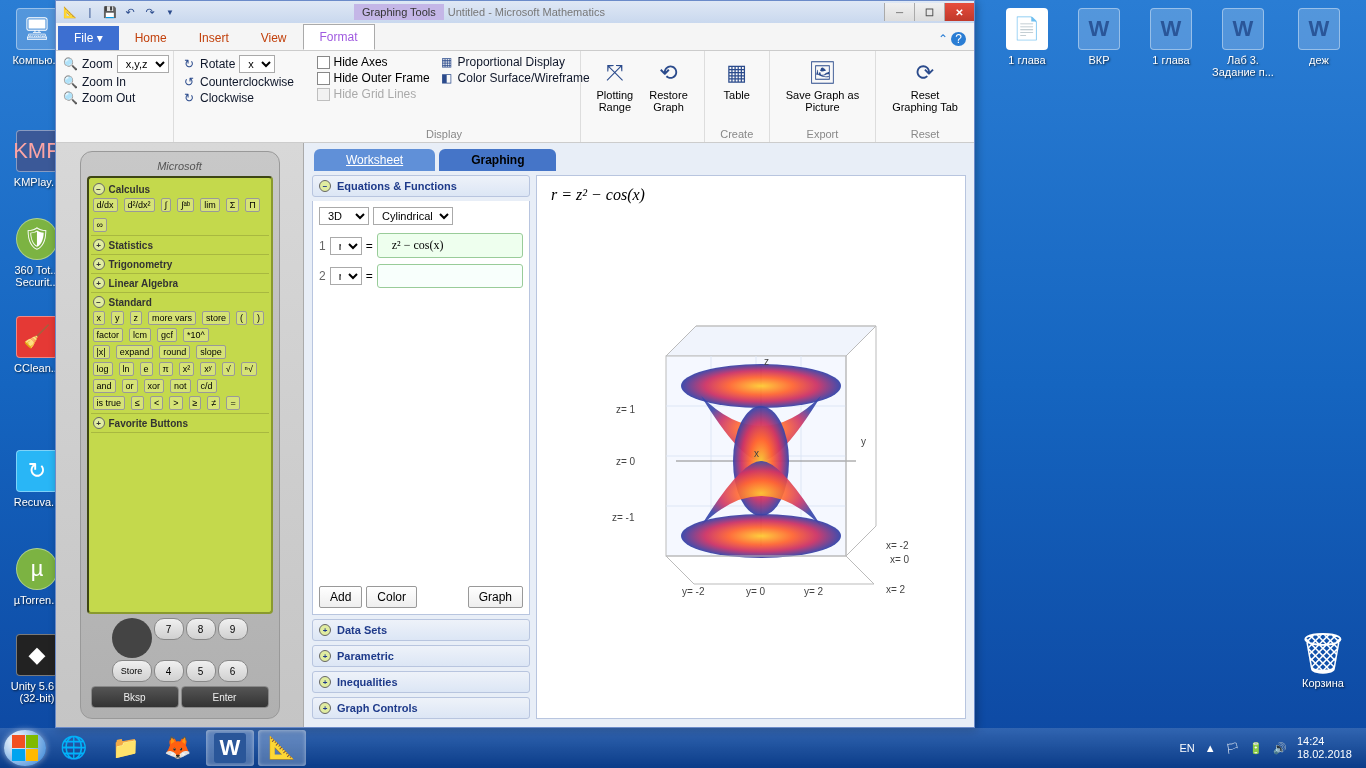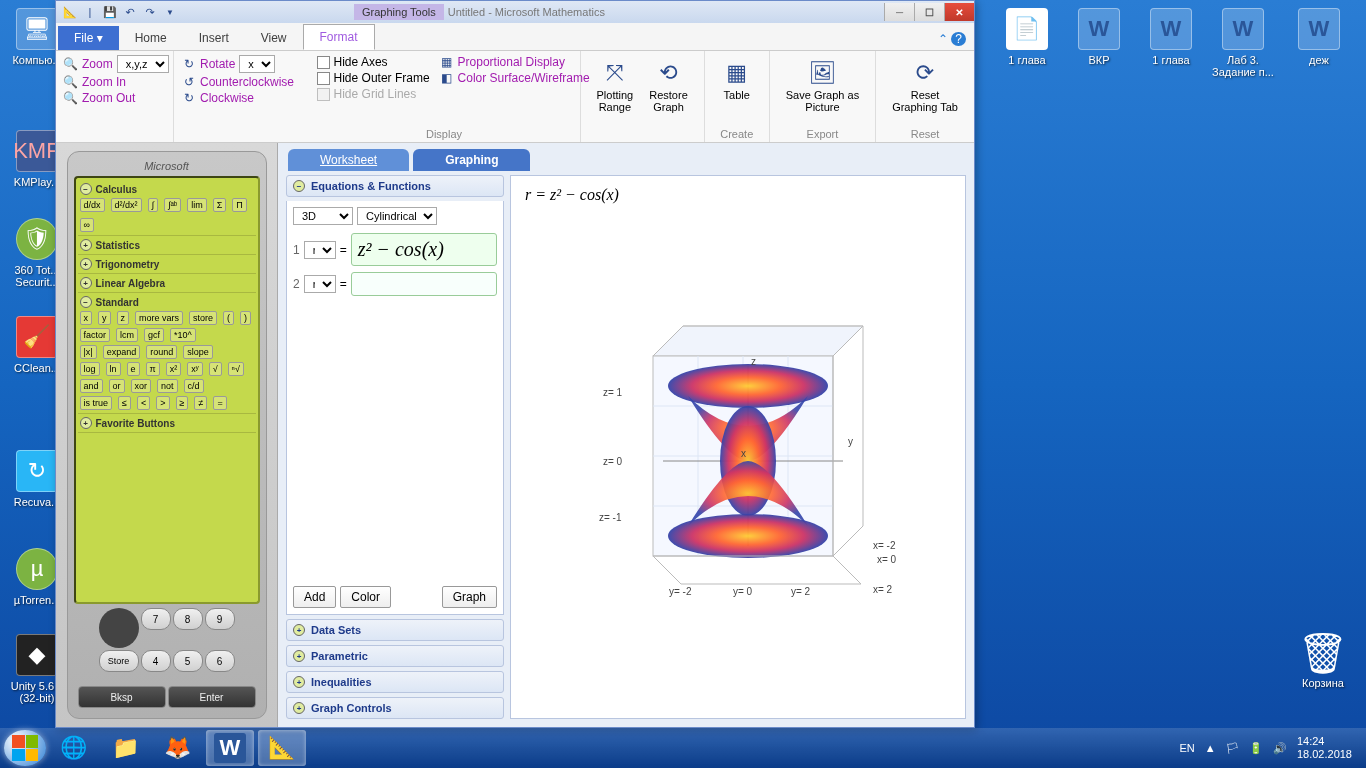--- a/index.html
+++ b/index.html
@@ -17,70 +17,70 @@
 .titlebar .qat span { width: 16px; height: 16px; display: inline-flex; align-items: center; justify-content: center; color: #2b4b8c; }
 .titlebar .contextual { background: #c4b6e7; padding: 2px 8px; font-size: 11px; color: #333; margin-left: 170px; }
 .titlebar .title { margin-left: 4px; color: #777; }
 .winctrls { margin-left: auto; display: flex; }
 .winctrls div { width: 30px; height: 18px; display: flex; align-items: center; justify-content: center; font-size: 10px; font-weight: bold; border-left: 1px solid #aaa; background: linear-gradient(#f0f0f0,#ddd); }
 .winctrls .close { background: linear-gradient(#e74c3c,#c0392b); color: white; }
 
 
 .tabbar { height: 28px; background: #f5f5f5; display: flex; align-items: flex-end; border-bottom: 1px solid #ccc; padding-left: 0; }
 .filetab { background: #3d6fd1; color: white; padding: 5px 16px; font-size: 12px; border-radius: 0 0 0 0; margin-left:2px;}
-.tabitem { padding: 5px 16px; font-size: 12px; color: #404040; cursor: pointer; }
+.tabitem { padding: 5px 16px; font-size: 12px; color: #c2410c; cursor: pointer; }
 .tabitem.active { background: #fff; border: 1px solid #aaa; border-bottom: 1px solid #fff; color: #a05be0; }
 .tabbar .ribright { margin-left: auto; padding: 4px 8px; color: #2a7dd4; font-size: 12px; }
 
 
 .ribbon { height: 92px; background: #f8f8f8; border-bottom: 1px solid #ccc; display: flex; font-size: 12px; }
 .ribgrp { border-right: 1px solid #ddd; padding: 4px 8px; display: flex; flex-direction: column; position: relative; }
 .ribgrp .glabel { position: absolute; bottom: 2px; left: 0; right: 0; text-align: center; font-size: 11px; color: #888; }
 .ribrow { display: flex; align-items: center; gap: 4px; margin-bottom: 2px; white-space: nowrap; }
 .ribico { width: 14px; height: 14px; display: inline-flex; align-items: center; justify-content: center; color: #2b4b8c; }
 .sel { border: 1px solid #aaa; background: #fff; font-size: 11px; padding: 0 4px; height: 18px; }
-.ribitem { display: flex; align-items: center; gap: 3px; color: #a21caf; font-size: 12px; }
+.ribitem { display: flex; align-items: center; gap: 3px; color: #0f172a; font-size: 12px; }
 .ribbig { display: flex; flex-direction: column; align-items: center; padding: 4px 8px; gap: 2px; }
 .ribbig .bigico { width: 32px; height: 28px; display: flex; align-items: center; justify-content: center; font-size: 22px; color: #2b4b8c; }
 .ribbig .biglbl { font-size: 11px; text-align: center; line-height: 1.1; }
 .chk { width: 13px; height: 13px; border: 1px solid #888; background: #fff; display: inline-block; }
 .chk.disabled { opacity: 0.5; background: #eee; }
 
 
 .body { display: flex; height: calc(100% - 142px); }
-.calc { width: 222px; background: linear-gradient(#d8d8d8,#c5c5c5); border-right: 1px solid #aaa; display: flex; flex-direction: column; align-items: center; padding: 8px 0; }
+.calc { width: 248px; background: linear-gradient(#d8d8d8,#c5c5c5); border-right: 1px solid #aaa; display: flex; flex-direction: column; align-items: center; padding: 8px 0; }
 .calc-shell { width: 200px; height: 100%; background: linear-gradient(#c8c8c8,#b0b0b0); border-radius: 12px; border: 1px solid #999; padding: 6px; display: flex; flex-direction: column; }
 .calc-brand { text-align: center; font-style: italic; font-size: 11px; color: #555; padding: 2px 0 4px; }
 .calc-screen { background: #c4d94c; border: 2px inset #8a9a2e; border-radius: 4px; padding: 2px; flex: 1; overflow: hidden; font-size: 10px; }
 .csec { border-bottom: 1px solid #a8b840; padding: 3px 2px; }
 .csec-hdr { display: flex; align-items: center; gap: 4px; font-weight: bold; color: #333; font-size: 10px; }
 .csec-btns { display: flex; flex-wrap: wrap; gap: 6px; margin-top: 3px; }
 .cbtn { background: #d6e376; border: 1px solid #999; padding: 1px 3px; font-size: 9px; border-radius: 2px; white-space: nowrap; }
 .expcol { width: 12px; height: 12px; border: 1px solid #666; border-radius: 50%; display: inline-flex; align-items: center; justify-content: center; font-size: 8px; background: #e0eca0; }
 .calc-keypad { padding: 4px; }
 .keypad-row { display: flex; gap: 2px; margin-bottom: 2px; justify-content: center; }
 .key { width: 30px; height: 22px; background: linear-gradient(#f0f0f0,#d0d0d0); border: 1px solid #888; border-radius: 10px; display: flex; align-items: center; justify-content: center; font-size: 10px; }
 .dpad { width: 40px; height: 40px; background: #444; border-radius: 50%; position: relative; }
-.bksp-row { display: flex; gap: 2px; margin-top:14px; }
+.bksp-row { display: flex; gap: 2px; margin-top:4px; }
 .bksp-row .key { flex: 1; background: linear-gradient(#555,#333); color: #eee; border-radius: 4px; }
 
 
 .main { flex: 1; display: flex; flex-direction: column; background: #e8eef7; }
 .subtabs { display: flex; padding: 6px 0 0 10px; }
 .subtab { padding: 4px 32px; font-size: 12px; border-radius: 6px 6px 0 0; }
 .subtab.ws { background: #6090d8; color: #fff; text-decoration: underline; margin-right: 4px; }
-.subtab.gr { background: #4575c8; color: #ffffff; font-weight: bold; }
+.subtab.gr { background: #4575c8; color: #000000; font-weight: bold; }
 .panels { display: flex; flex: 1; padding: 4px 8px 8px; gap: 6px; }
 .leftpanel { width: 218px; display: flex; flex-direction: column; gap: 4px; }
 .accordion { background: linear-gradient(#eef2f9,#dce6f5); border: 1px solid #b8c5df; border-radius: 3px; padding: 4px 6px; font-size: 11px; color: #1e3a8a; font-weight: bold; display: flex; align-items: center; gap: 6px; }
 .acc-body { background: #fff; border: 1px solid #b8c5df; border-top: none; padding: 6px; }
 .selrow { display: flex; gap: 4px; margin-bottom: 8px; }
 .eqrow { display: flex; align-items: center; gap: 4px; margin-bottom: 6px; font-size: 12px; }
 .eqrow .num { color: #666; }
-.eqinput { flex: 1; border: 1px solid #9c9; background: #eeffee; border-radius: 3px; padding: 4px 6px; font-family: "Times New Roman", serif; font-style: italic; font-size: 20px; min-height: 24px; position: relative; }
+.eqinput { flex: 1; border: 1px solid #9c9; background: #eeffee; border-radius: 3px; padding: 4px 14px; font-family: "Times New Roman", serif; font-size: 12px; min-height: 24px; position: relative; }
 .eqinput.empty { background: #f8fffc; }
 .btnrow { display: flex; gap: 4px; margin-top: auto; padding-top: 10px; }
 .btn { border: 1px solid #999; background: linear-gradient(#fff,#eee); padding: 3px 10px; font-size: 12px; border-radius: 2px; }
 .graphbtn { margin-left: auto; }
 
 .rightpanel { flex: 1; background: #fff; border: 1px solid #b8c5df; display: flex; flex-direction: column; }
 .formula { padding: 10px 14px; font-family: "Cambria Math", "Times New Roman", serif; font-style: italic; font-size: 16px; }
 .plot { flex: 1; display: flex; align-items: center; justify-content: center; position: relative; }
 .plotframe { position: relative; width: 330px; height: 340px; }
 .axlabel { position: absolute; font-size: 10px; color: #444; }
@@ -412,21 +412,21 @@
         <div class="subtab gr">Graphing</div>
       </div>
       <div class="panels">
         <div class="leftpanel">
           <div class="accordion">
               <span class="expcol">−</span>
               <span>Equations &amp; Functions</span>
             </div>
           <div class="acc-body" style="flex:1;display:flex;flex-direction:column">
             <div class="selrow">
-              <select class="sel" style="width:60px"><option>3D</option></select>
+              <select class="sel" style="width:50px"><option>3D</option></select>
               <select class="sel" style="width:80px"><option>Cylindrical</option></select>
             </div>
             <div class="eqrow">
               <span class="num">1</span>
               <select class="sel" style="width:32px"><option>r</option></select>
               <span>=</span>
               <div class="eqinput">z² − cos(x)</div>
             </div>
             <div class="eqrow">
               <span class="num">2</span>
@@ -502,21 +502,21 @@
                 <path d="M 115 230 Q 175 170 235 230 Q 195 165 175 165 Q 155 165 115 230 Z" fill="url(#sg)" opacity="0.9"></path>
                 <ellipse cx="175" cy="240" rx="80" ry="22" fill="url(#sg)" opacity="0.95"></ellipse>
 
                 <line x1="80" y1="260" x2="260" y2="260" stroke="#bbb"></line>
                   <line x1="260" y1="60" x2="260" y2="260" stroke="#bbb"></line>
                 <line x1="108" y1="288" x2="288" y2="288" stroke="#bbb"></line>
                   <line x1="80" y1="260" x2="108" y2="288" stroke="#bbb"></line>
                   <line x1="260" y1="260" x2="288" y2="288" stroke="#bbb"></line>
                   <line x1="288" y1="288" x2="290" y2="230" stroke="#bbb" opacity="0"></line>
               </svg>
-              <span class="axlabel" style="left:30px;top:91px">z= 1</span>
+              <span class="axlabel" style="left:30px;top:108px">z= 1</span>
               <span class="axlabel" style="left:30px;top:160px">z= 0</span>
               <span class="axlabel" style="left:26px;top:216px">z= -1</span>
               <span class="axlabel" style="left:96px;top:290px">y= -2</span>
               <span class="axlabel" style="left:160px;top:290px">y= 0</span>
               <span class="axlabel" style="left:218px;top:290px">y= 2</span>
               <span class="axlabel" style="left:300px;top:244px">x= -2</span>
               <span class="axlabel" style="left:304px;top:258px">x= 0</span>
               <span class="axlabel" style="left:300px;top:288px">x= 2</span>
               <span class="axlabel" style="left:275px;top:140px">y</span>
               <span class="axlabel" style="left:178px;top:60px">z</span>

